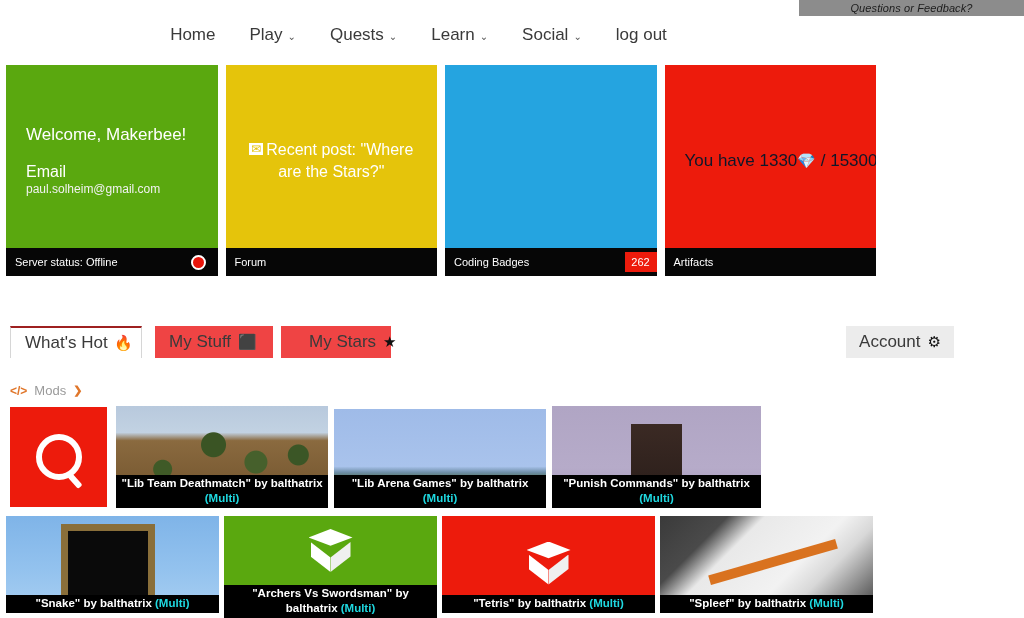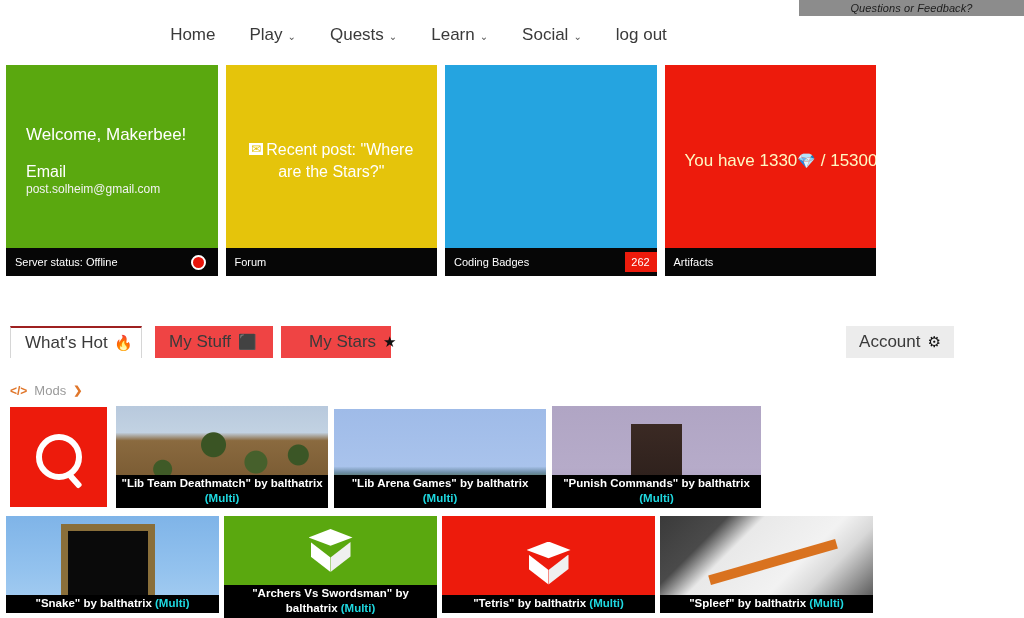--- a/index.html
+++ b/index.html
@@ -153,21 +153,21 @@
     font-size: 12px;
     background: #ffffff;
     color: #e5c40b;
     padding: 0px 2px;
     line-height: 12px;
     position: relative;
     top: -2px;
     margin-right: 3px;
   }
   .artifact-text {
-    color: #fef9c3;
+    color: #0f172a;
     font-size: 17px;
     white-space: nowrap;
   }
   .artifact-text .gem { font-size: 15px; }
 
   
   .tabbar {
     position: absolute;
     top: 326px;
     left: 0;
@@ -381,21 +381,21 @@
     <span>log out</span>
   </div>
 </nav>
 
 <div class="tiles">
 
   <div class="tile tile-green">
     <div class="tile-body">
       <div class="welcome-line">Welcome, Makerbee!</div>
       <div class="email-label">Email</div>
-      <div class="email-value">post.solheim@gmail.com</div>
+      <div class="email-value">paul.solheim@gmail.com</div>
     </div>
     <div class="tile-foot">
       <span class="foot-label">Server status: Offline</span>
       <span class="status-dot"></span>
     </div>
   </div>
 
   <div class="tile tile-yellow">
     <div class="tile-body">
       <div class="forum-text">

